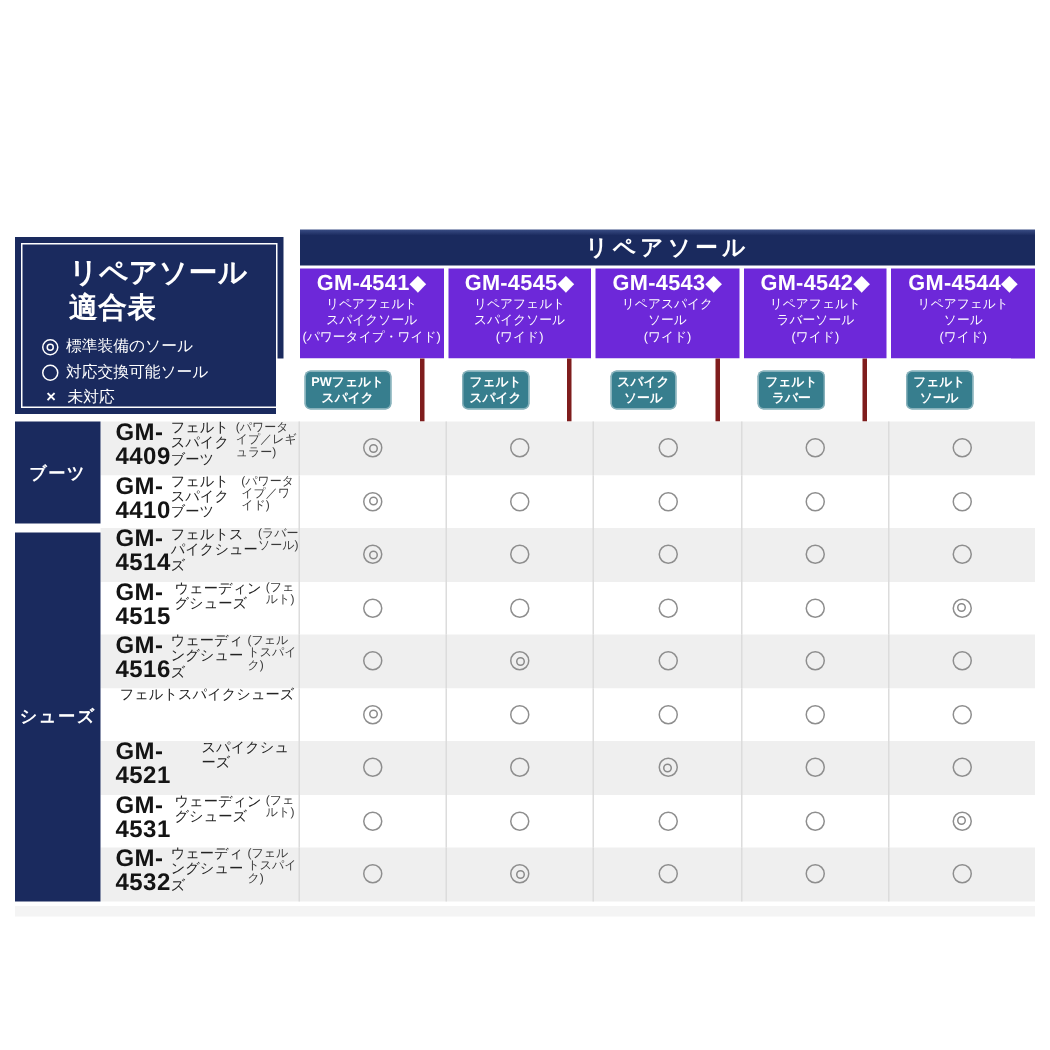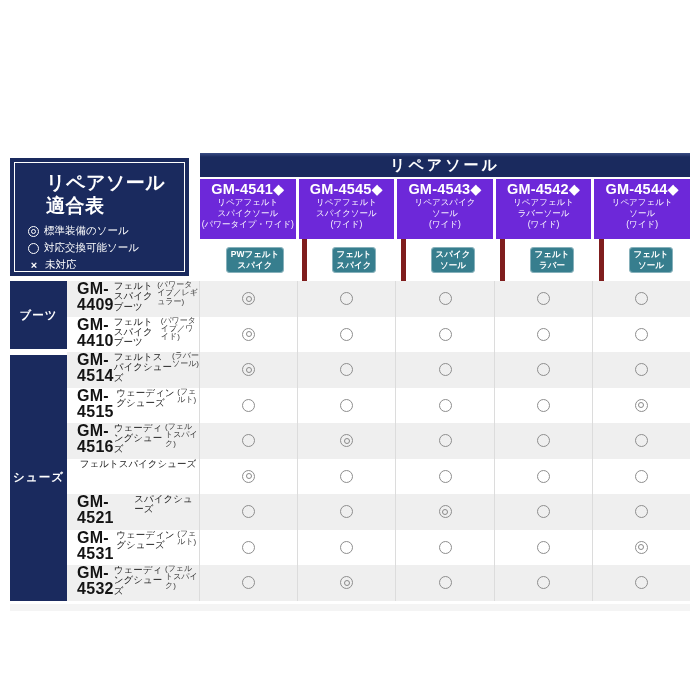--- a/index.html
+++ b/index.html
@@ -30,22 +30,22 @@
     background:linear-gradient(to bottom,#3a4d85 0px,#1a2a5e 4px);
     color:#fff;font-weight:bold;font-size:15px;letter-spacing:3px;
     display:flex;align-items:center;justify-content:center;
   }
   
   .colheads{position:absolute;left:200px;top:179px;width:490px;height:60px;display:flex;gap:3px;}
   .col-cell{flex:1;background:#6d28d9;color:#fff;text-align:center;padding-top:2px;box-sizing:border-box;}
   .col-model{font-size:14.5px;font-weight:bold;letter-spacing:.2px;}
   .col-desc{font-size:8.5px;line-height:1.32;}
   
-  .badge-row{position:absolute;left:208px;top:239px;width:490px;height:42px;display:flex;background:#fff;}
-  .badge-cell{flex:1;display:flex;align-items:center;justify-content:center;border-left:5px solid #7f1d1d;}
+  .badge-row{position:absolute;left:184px;top:239px;width:490px;height:42px;display:flex;background:#fff;}
+  .badge-cell{flex:1;display:flex;align-items:center;justify-content:center;border-left:3px solid #7f1d1d;}
   .badge-cell:first-child{border-left:none;}
   .badge{
     background:#377e8e;color:#fff;font-size:8.5px;font-weight:bold;text-align:center;
     line-height:1.3;padding:2px 5px;border-radius:4px;
     box-shadow:inset 0 0 0 1px rgba(255,255,255,.4);
   }
   
   .grid{position:absolute;left:10px;top:281px;width:680px;height:320px;}
   .trow{display:flex;height:35.5px;margin-left:57px;}
   .trow.odd{background:#efefef;}

